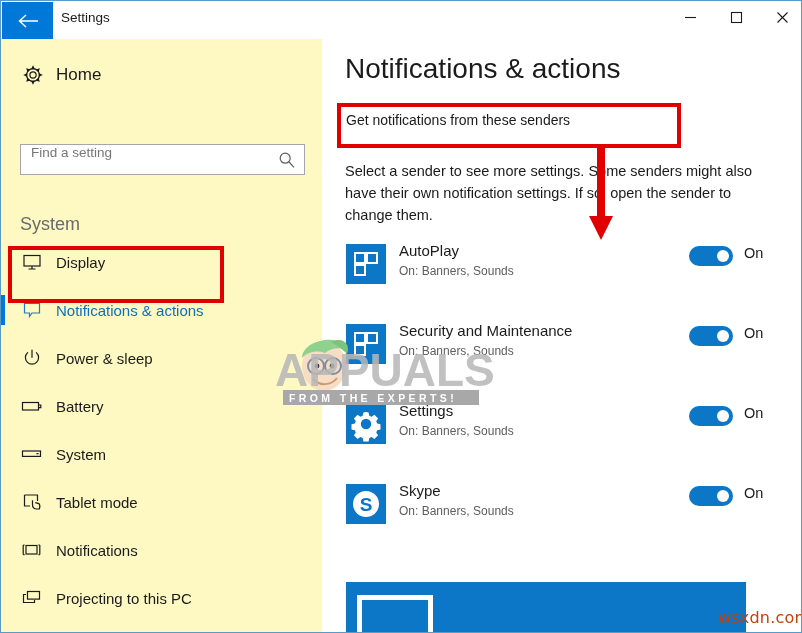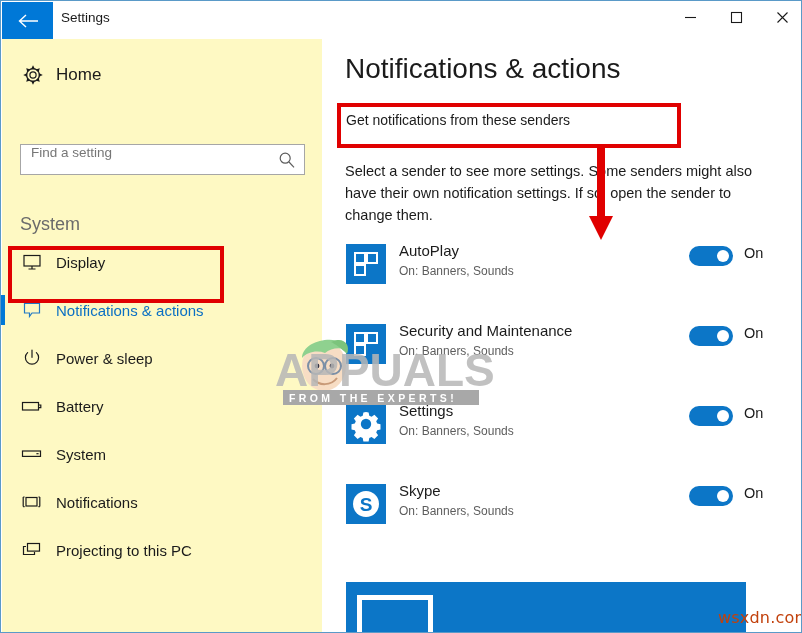--- a/index.html
+++ b/index.html
@@ -429,20 +429,31 @@
           <svg width="22" height="12" viewBox="0 0 22 12">
             <g stroke="#1b1b1b" stroke-width="1.2" fill="none">
               <rect x="1.5" y="3" width="18" height="5.4"></rect>
               <path d="M15.4 5.7 H17.6"></path>
             </g>
           </svg>
         </span>
         <span class="lb">System</span>
       </div>
 
+      <div class="nav-item">
+        <span class="ic">
+          <svg width="20" height="20" viewBox="0 0 20 20">
+            <g stroke="#1b1b1b" stroke-width="1.2" fill="none">
+              <path d="M2.5 3 H15.5 V9 M2.5 3 V14 H8"></path>
+              <path d="M10.5 8.3 V12.6 M10.5 12.6 C10.5 15.2 12 16.8 14 17 L17.3 17 C18 15 18 12.7 17 11.6 L13.3 10.6"></path>
+            </g>
+          </svg>
+        </span>
+        <span class="lb">Tablet mode</span>
+      </div>
 
       <div class="nav-item">
         <span class="ic">
           <svg width="22" height="16" viewBox="0 0 22 16">
             <g stroke="#1b1b1b" stroke-width="1.2" fill="none">
               <rect x="5" y="3.5" width="11" height="8.5"></rect>
               <path d="M2.2 3 V12.6 M2.2 3 H3.6 M2.2 12.6 H3.6
                        M18.8 3 V12.6 M18.8 3 H17.4 M18.8 12.6 H17.4"></path>
             </g>
           </svg>

